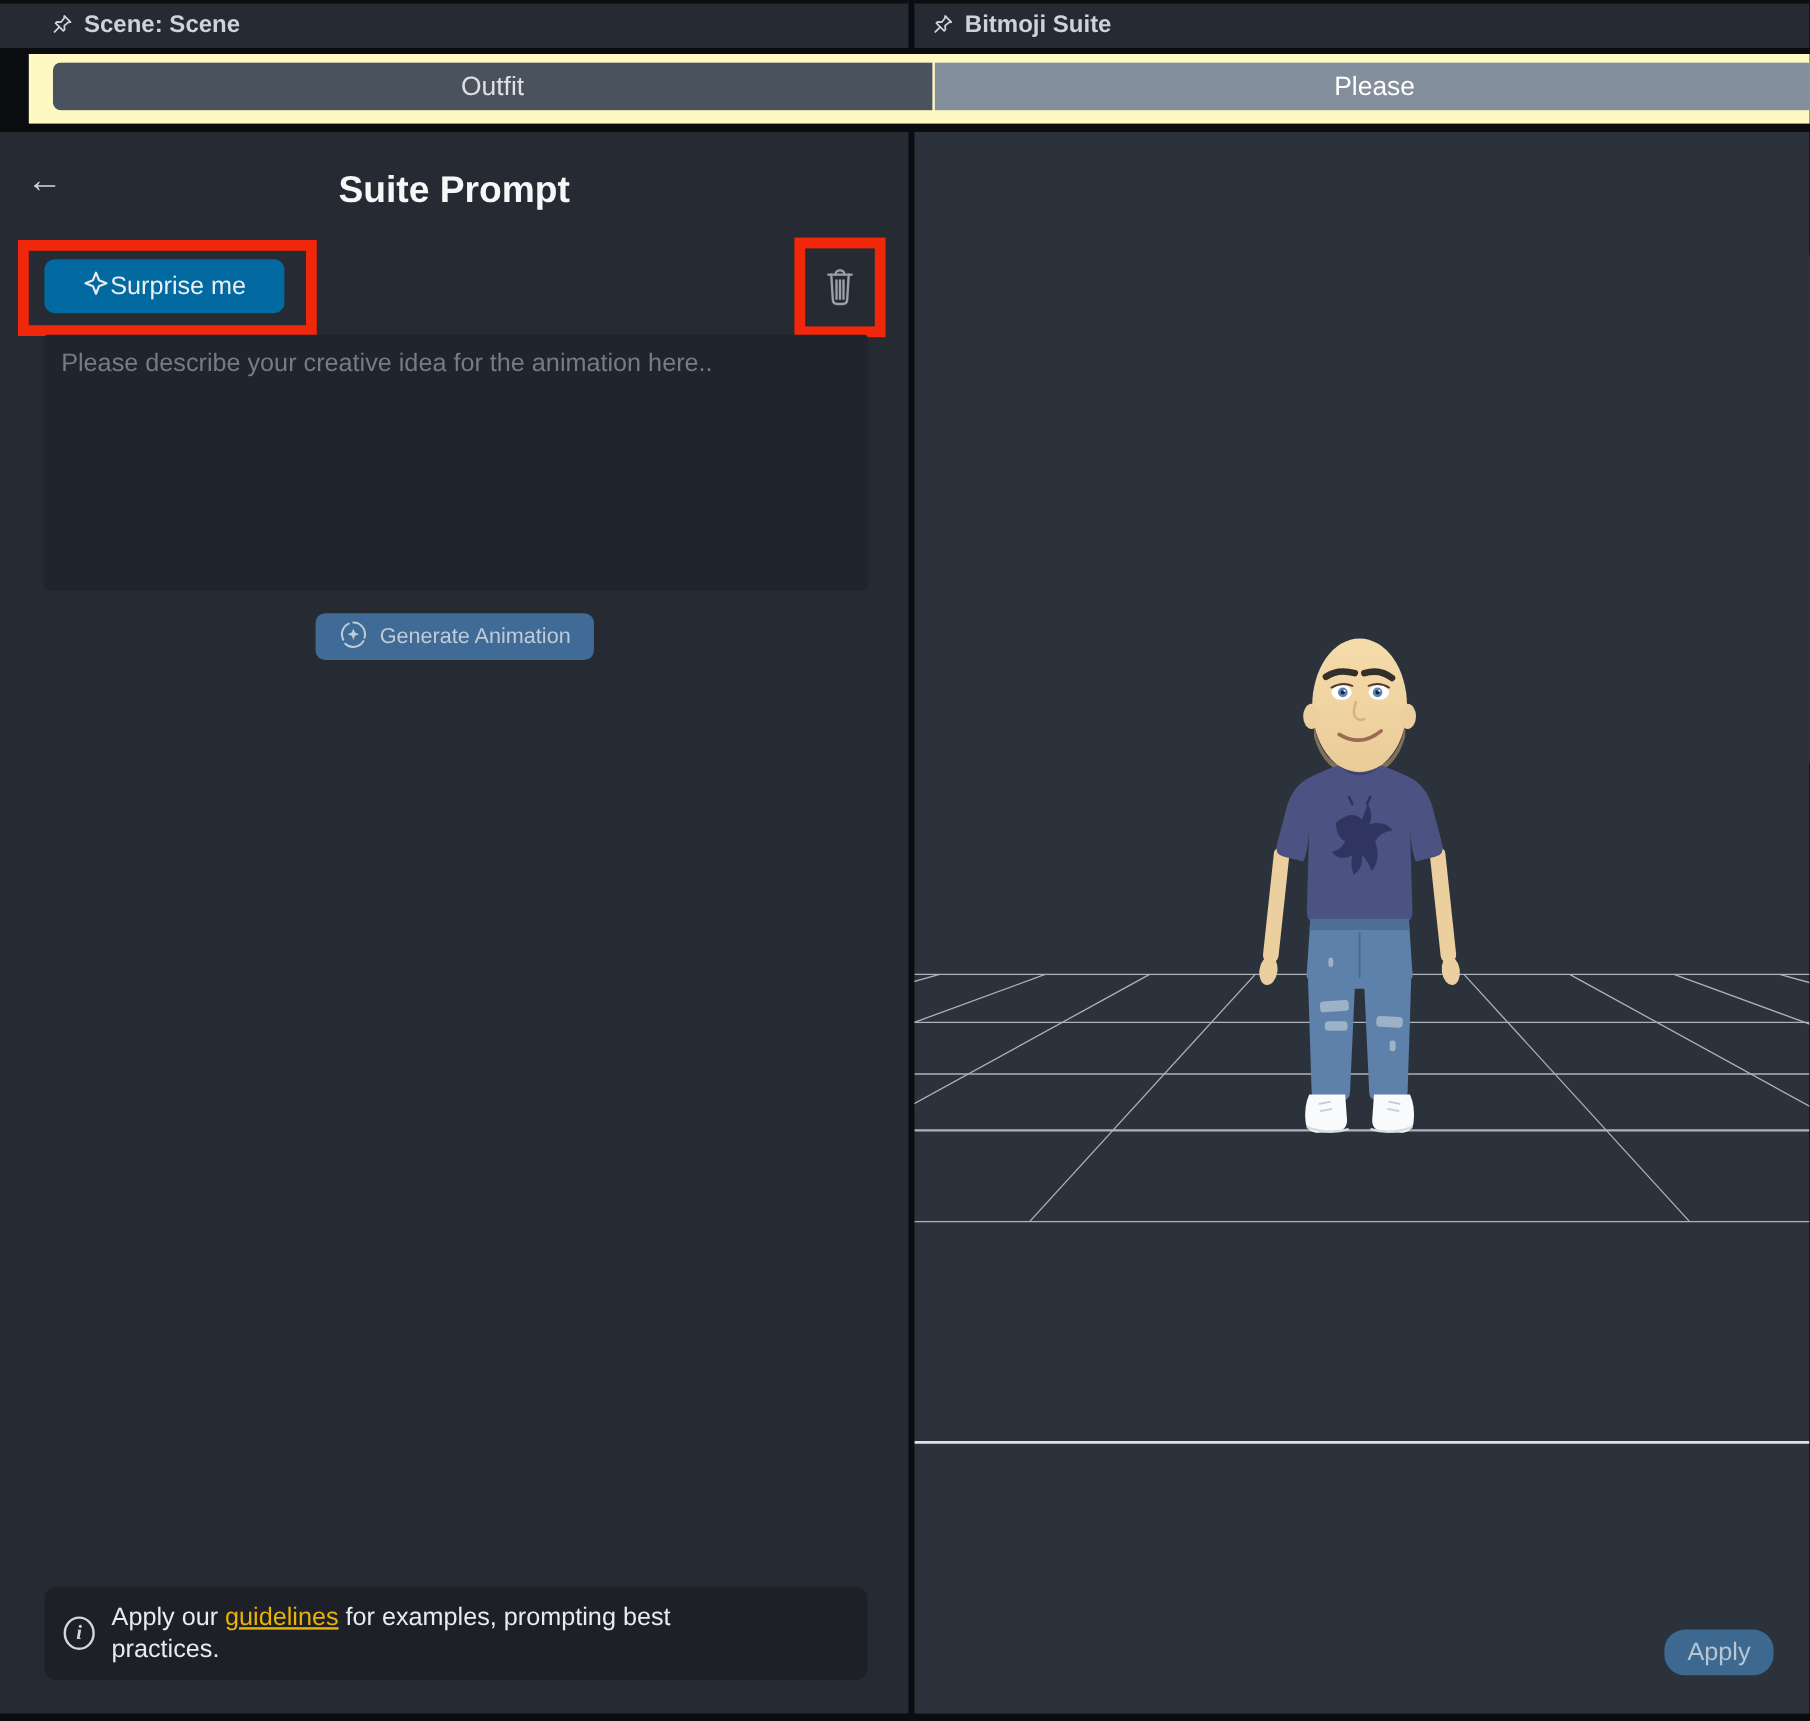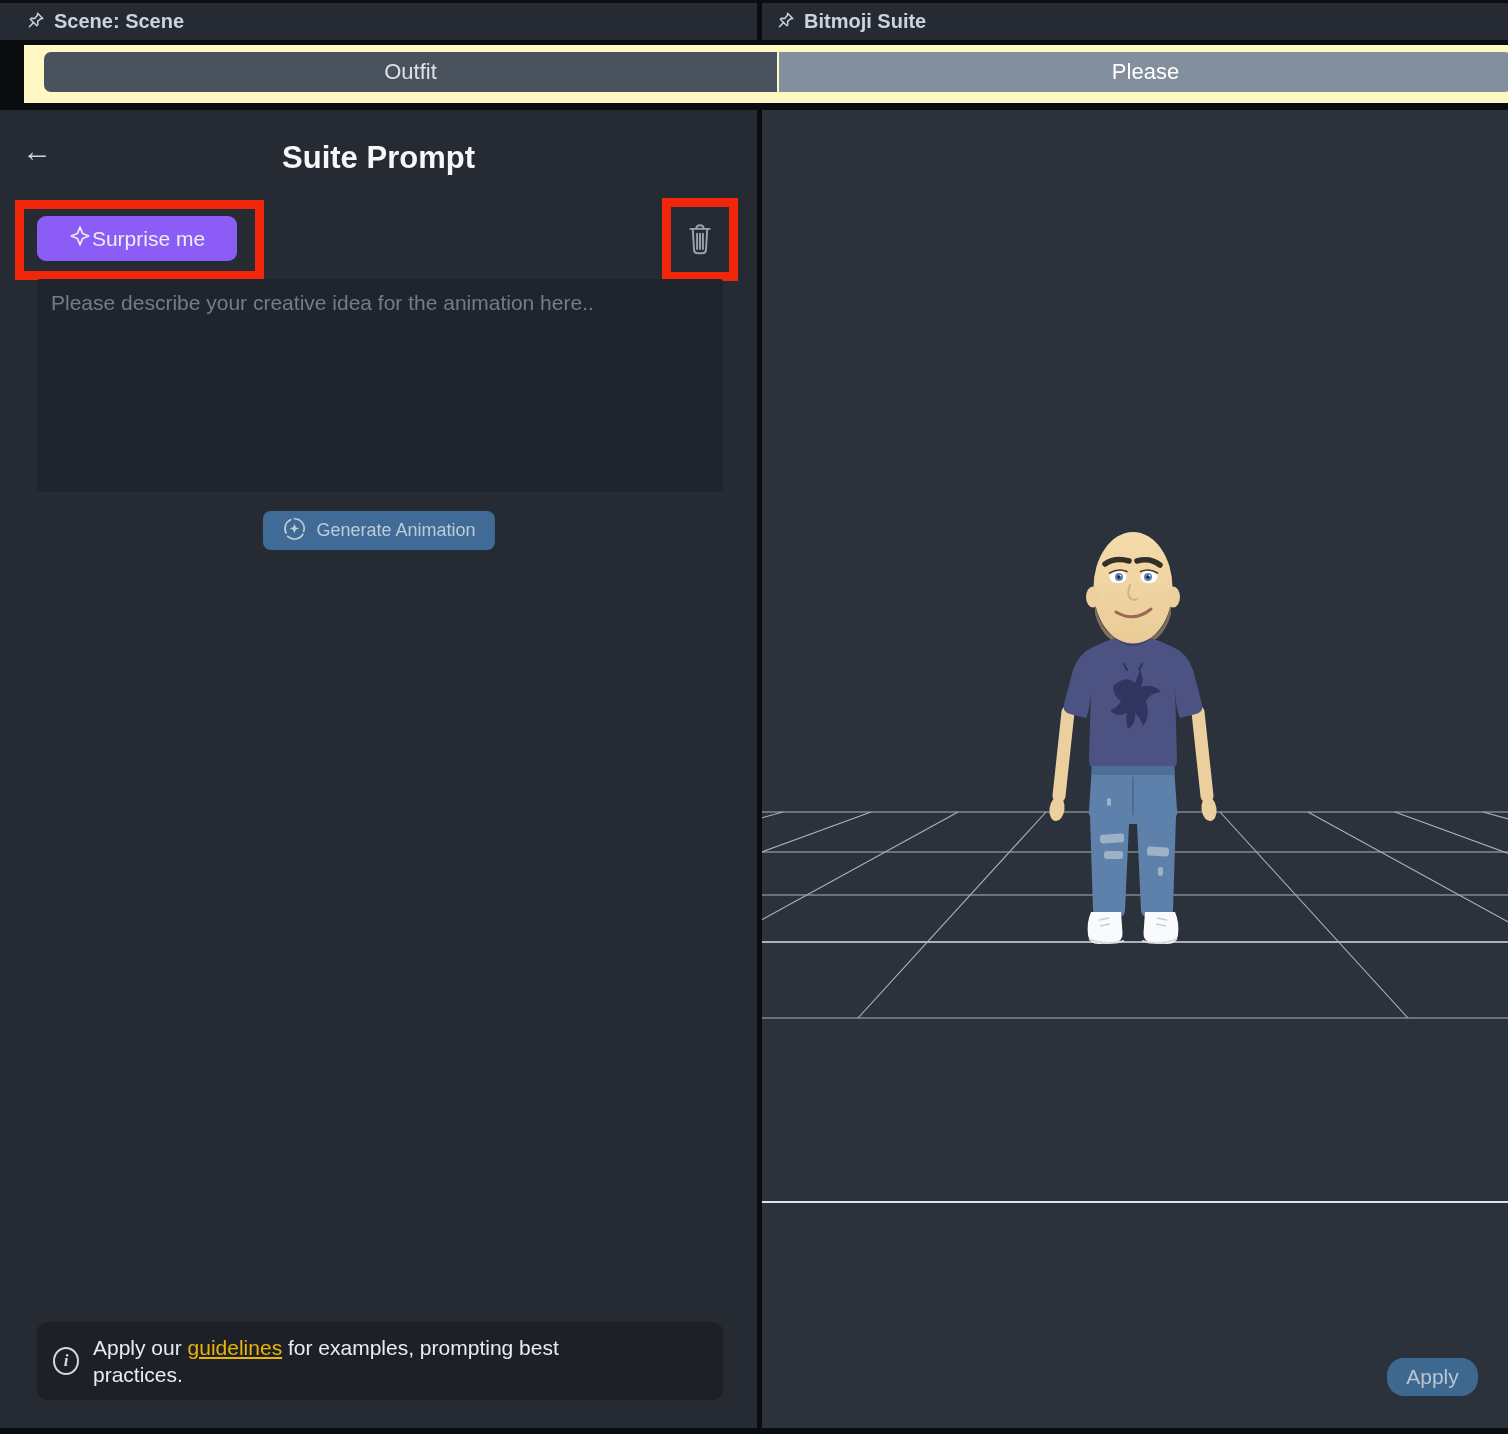--- a/index.html
+++ b/index.html
@@ -12,21 +12,21 @@
     -webkit-font-smoothing:antialiased;
   }
 
   
   .title-strip {
     position:absolute; top:0; height:40px;
     background:#262b33; border-top:3px solid #0c0e11;
     display:flex; align-items:center; gap:8px;
     color:#ccd3dd; font-weight:bold; font-size:20px;
   }
-  #title-left  { left:0;   width:757px; padding-left:24px; }
+  #title-left  { left:0;   width:757px; padding-left:40px; }
   #title-right { left:762px; width:746px; padding-left:12px; }
   .pin-icon svg { display:block; }
 
   
   #tab-row {
     position:absolute; top:45px; left:0; width:1508px; height:58px;
     background:#fef9c3;
     margin-left:24px;
   }
   #tab-group {
@@ -53,21 +53,21 @@
     text-align:center; font-size:31px; font-weight:600; color:#f5f7f9;
   }
   .annotation {
     position:absolute; border:9px solid #f1270b; pointer-events:none;
   }
   #annotation-surprise { left:15px; top:90px; width:249px; height:80px; }
   #annotation-trash    { left:662px; top:88px; width:76px;  height:83px; }
 
   #surprise-button {
     position:absolute; left:37px; top:106px; width:200px; height:45px;
-    background:#8b5cf6; border:none; border-radius:9px;
+    background:#0369a1; border:none; border-radius:9px;
     display:flex; align-items:center; justify-content:center; gap:1px;
     color:#edf0f3; font-size:21px; cursor:pointer;
     font-family:"Liberation Sans", sans-serif;
   }
   #trash-button {
     position:absolute; left:677px; top:105px; width:46px; height:48px;
     background:transparent; border:none; cursor:pointer;
     display:flex; align-items:center; justify-content:center;
   }
 

